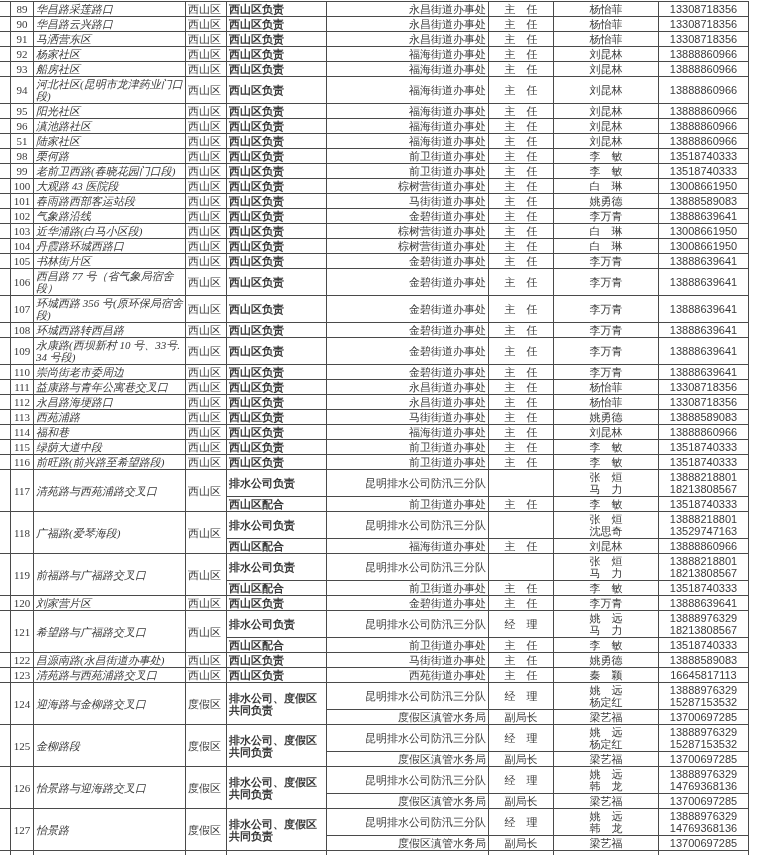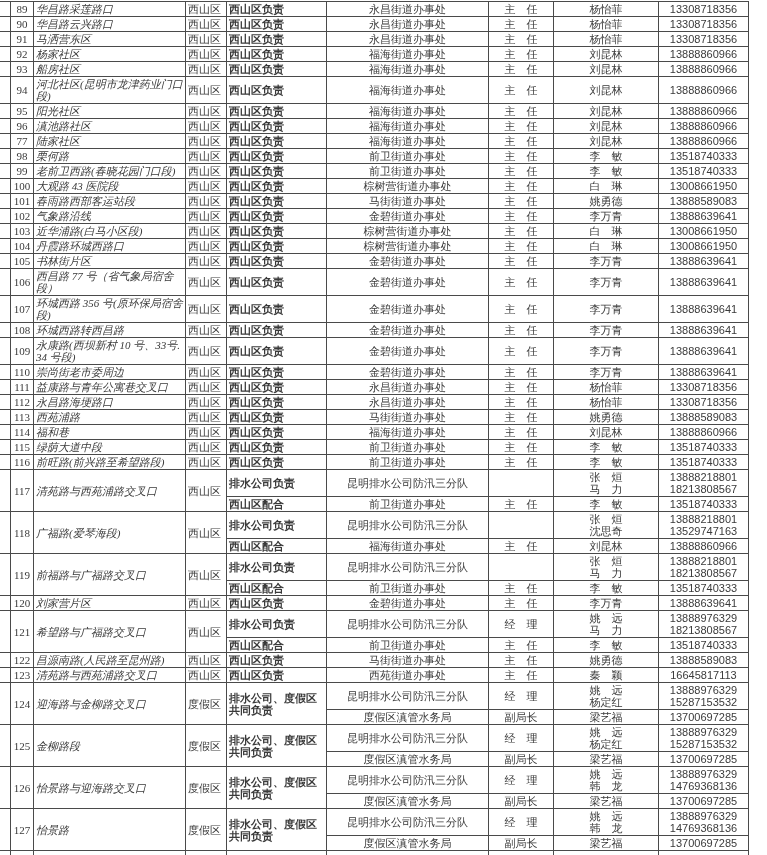--- a/index.html
+++ b/index.html
@@ -25,21 +25,21 @@
     padding:1px 2px;
     vertical-align:middle;
     word-break:break-all;
     overflow:hidden;
   }
   .c-sliver{padding:0;}
   .c-num{text-align:center;padding:1px 0;}
   .c-loc{text-align:left;font-style:italic;}
   .c-dist{text-align:left;padding:1px 1px;font-family:Liberation Serif, serif;}
   .c-resp{text-align:left;font-weight:bold;}
-  .c-office{text-align:center;}
+  .c-office{text-align:right;}
   .c-pos{text-align:center;}
   .c-name{text-align:center;}
   .c-phone{text-align:center;font-family:Liberation Sans, sans-serif;}
   tr.partial td{height:10px;border-bottom:none;}
 </style>
 </head>
 <body>
 
 <div id="page">
   <table class="roster">
@@ -170,21 +170,21 @@
           <td class="c-pos">主　任</td>
           <td class="c-name">
             <div>刘昆林</div>
           </td>
           <td class="c-phone">
             <div>13888860966</div>
           </td>
         </tr>
         <tr>
           <td class="c-sliver"></td>
-          <td class="c-num">77</td>
+          <td class="c-num">51</td>
           <td class="c-loc">陆家社区</td>
           <td class="c-dist">西山区</td>
           <td class="c-resp">西山区负责</td>
           <td class="c-office">福海街道办事处</td>
           <td class="c-pos">主　任</td>
           <td class="c-name">
             <div>刘昆林</div>
           </td>
           <td class="c-phone">
             <div>13888860966</div>
@@ -598,21 +598,21 @@
           <td class="c-name">
             <div>李　敏</div>
           </td>
           <td class="c-phone">
             <div>13518740333</div>
           </td>
         </tr>
         <tr>
           <td class="c-sliver"></td>
           <td class="c-num">122</td>
-          <td class="c-loc">昌源南路(人民路至昆州路)</td>
+          <td class="c-loc">昌源南路(永昌街道办事处)</td>
           <td class="c-dist">西山区</td>
           <td class="c-resp">西山区负责</td>
           <td class="c-office">马街街道办事处</td>
           <td class="c-pos">主　任</td>
           <td class="c-name">
             <div>姚勇德</div>
           </td>
           <td class="c-phone">
             <div>13888589083</div>
           </td>

